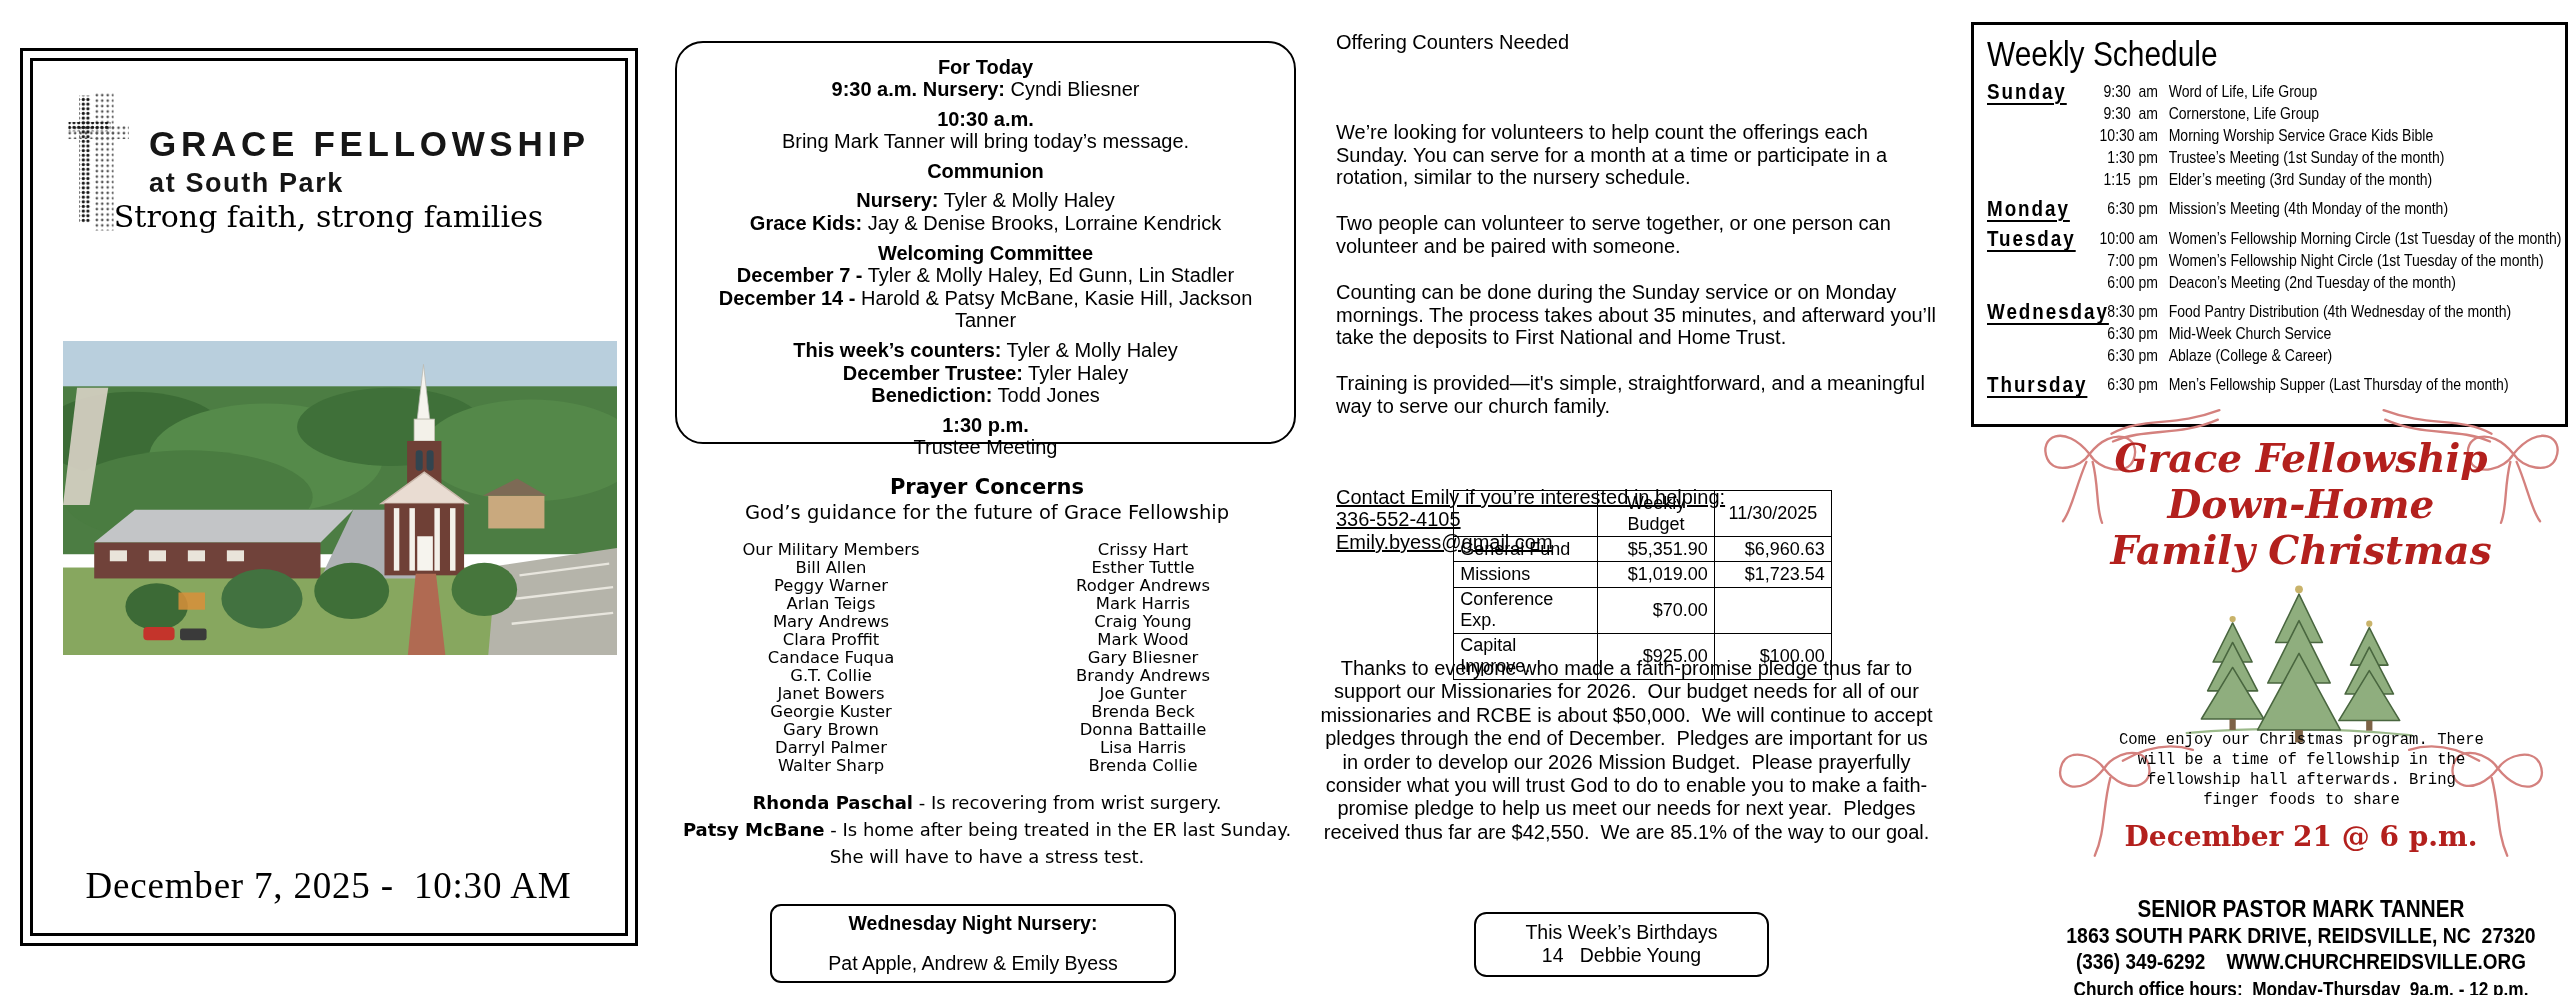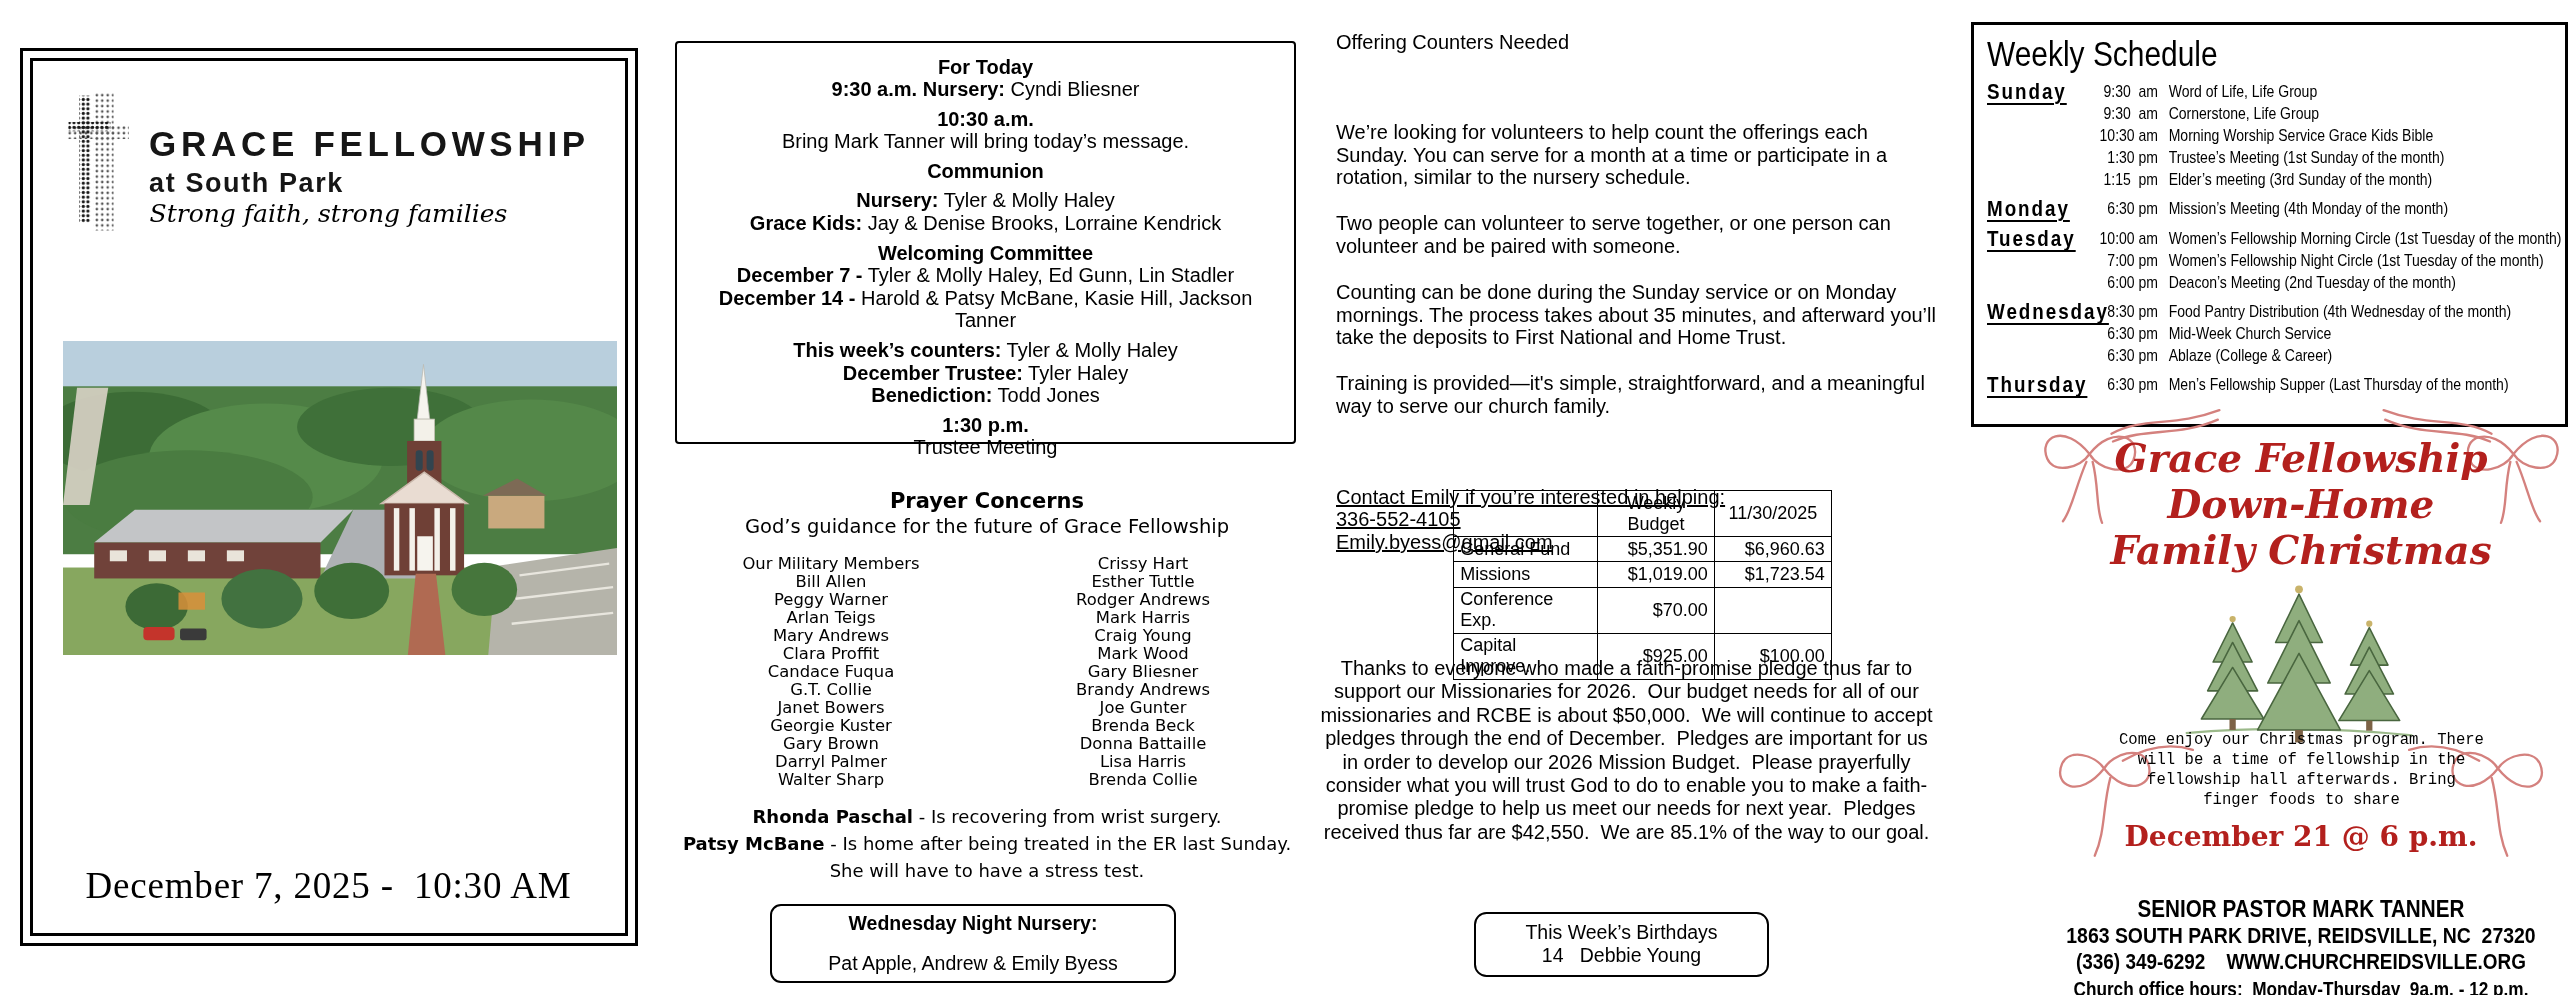--- a/index.html
+++ b/index.html
@@ -11,33 +11,33 @@
   }
   .abs { position:absolute; }
 
   
   .panel1 { left:19.5px; top:48px; width:618px; height:898px; border:3.1px solid #000; background:#fff; }
   .panel1-inner { position:absolute; inset:7px; border:3.1px solid #000; }
   .logo-row { position:absolute; left:0; top:41px; width:100%; display:flex; justify-content:center; align-items:center; gap:20px; }
   .logo-text .logo-title { font-size:35px; font-weight:bold; letter-spacing:4.7px; color:#161616; }
   .logo-text .logo-sub { font-size:27px; font-weight:bold; letter-spacing:1.6px; color:#161616; margin-top:4.7px; }
   .tagline { position:absolute; left:0; top:148px; width:100%; text-align:center;
-    font-family:"DejaVu Serif", serif; font-style:italic; font-size:25px; }
+    font-family:"DejaVu Serif", serif; font-size:30px; }
   .photo { position:absolute; left:40px; top:290px; width:554px; height:314px; }
   .cover-date { position:absolute; left:0; top:813px; width:100%; text-align:center;
     font-family:Liberation Serif, serif; font-size:37px; letter-spacing:0.8px; white-space:pre; }
 
   
   .for-today-box { left:675px; top:41px; width:621px; height:403px; border:2.3px solid #000;
-    border-radius:4px; padding:12.5px 22px; text-align:center; font-size:20px; line-height:22.6px; }
+    border-radius:28px; padding:12.5px 22px; text-align:center; font-size:20px; line-height:22.6px; }
   .ft-group { margin-bottom:7px; }
   .ft-line b { font-weight:bold; }
   .prayer { left:675px; top:475px; width:624px; text-align:center;
     font-family:"DejaVu Sans", sans-serif; }
-  .prayer-title { font-weight:bold; font-size:21px;margin-top:14px; }
+  .prayer-title { font-weight:bold; font-size:21px; }
   .prayer-subtitle { font-size:19.5px; margin-top:1.6px; }
   .prayer-cols { display:flex; margin-top:17px; }
   .prayer-col { width:50%;text-align:center; }
   .prayer-name { font-size:16.4px; line-height:18px; }
   .prayer-notes { margin-top:14px; font-size:18px; line-height:27px; }
   .prayer-note b { font-weight:bold; }
   .nursery-box { left:770px; top:904px; width:406px; border:2.3px solid #000; border-radius:11px;
     text-align:center; padding:5.5px 4.7px; }
   .nursery-title { font-weight:bold; font-size:19.5px; line-height:23.4px; }
   .nursery-names { font-size:19.5px; line-height:23.4px;margin-top:17px; }

